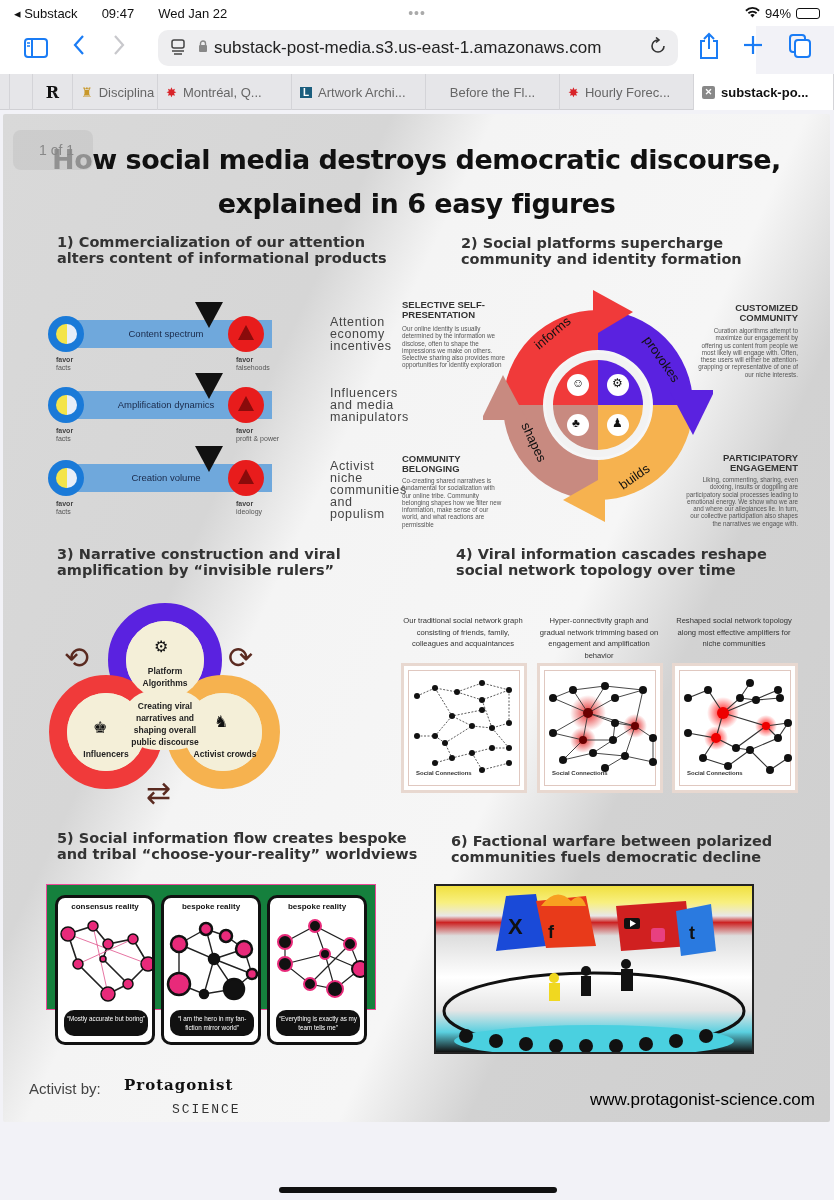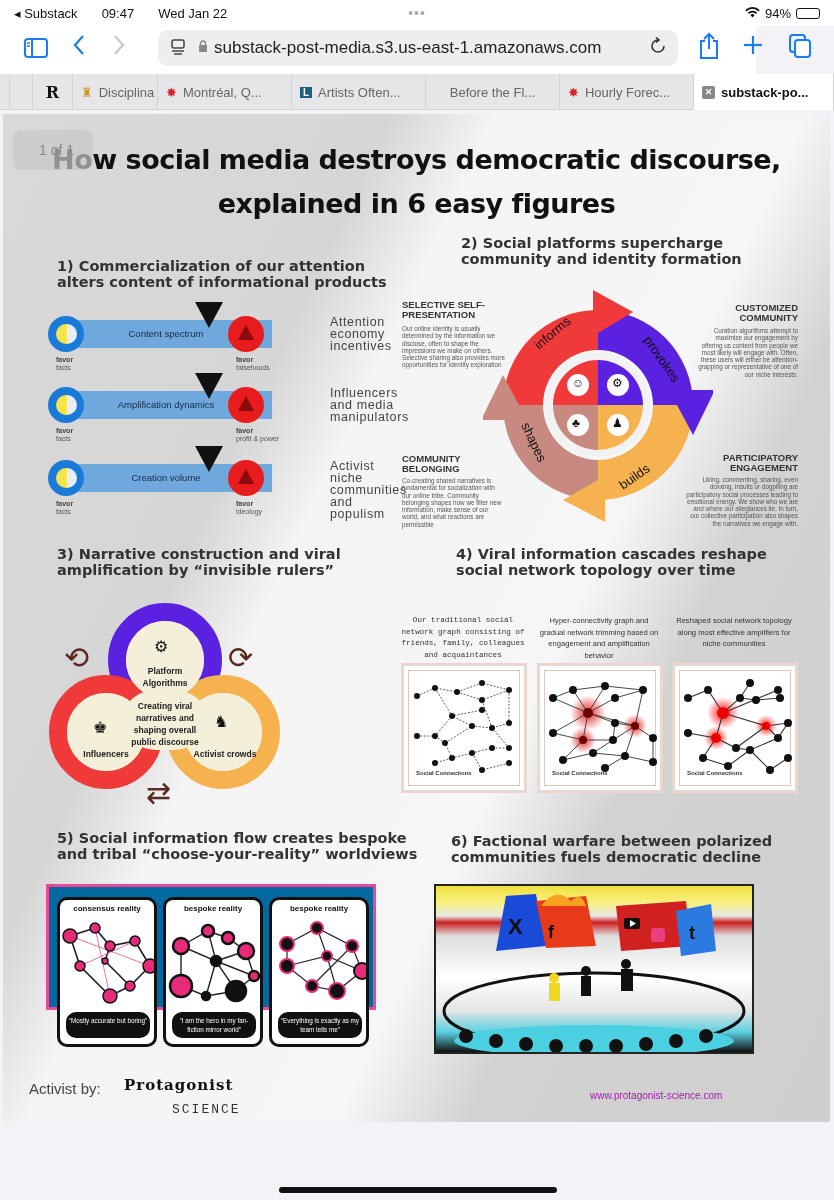--- a/index.html
+++ b/index.html
@@ -45,29 +45,29 @@
   .f2-wheel { position: absolute; left: 483px; top: 290px; width: 230px; height: 232px; }
   
   .f3-circle { position: absolute; border-radius: 50%; background: #f4efd8; }
   .f3-text { position: absolute; font-size: 8.5px; font-weight: bold; color: #222; text-align: center; line-height: 12px; }
   .f3-arrow { position: absolute; font-size: 30px; color: #5a2a20; }
   
   .f4-cap { position: absolute; width: 124px; text-align: center; font-size: 7.6px; line-height: 11.5px; color: #333; }
   .f4-box { position: absolute; width: 126px; height: 130px; background: #fff; border: 3px solid #e8d8d0; box-shadow: inset 0 0 0 4px #fff, inset 0 0 0 5px #e0c8c0; }
   .f4-label { position: absolute; left: 12px; bottom: 14px; font-size: 6px; font-weight: bold; color: #333; }
   
-  .f5-frame { position: absolute; left: 46px; top: 884px; width: 330px; height: 126px; background: #0369a1; border: 3px solid #ec4899; }
+  .f5-frame { position: absolute; left: 46px; top: 884px; width: 330px; height: 126px; background: #15803d; border: 1px solid #ec4899; }
   .f5-panel { position: absolute; top: 10px; width: 100px; height: 150px; background: #fff; border: 3px solid #111; border-radius: 10px; overflow: hidden; }
   .f5-panel-title { position: absolute; top: 4px; left: 0; width: 100%; text-align: center; font-size: 8px; font-weight: bold; color: #111; }
   .f5-quote { position: absolute; left: 6px; bottom: 6px; width: 84px; height: 26px; background: #111; color: #fff; border-radius: 10px; font-size: 6.3px; text-align: center; line-height: 9px; padding-top: 4px; }
   .f6-frame { position: absolute; left: 434px; top: 884px; width: 320px; height: 170px; border: 2px solid #222; overflow: hidden; background: linear-gradient(180deg, #f0e040 0%, #f8f080 10%, #e8e8e8 18%, #cc2222 22%, #ddd 30%, #fff 55%, #e5e5e5 75%, #5ad0e0 88%, #111 100%); }
   .footer-artwork { position: absolute; left: 29px; top: 1080px; font-size: 15px; color: #444; }
   .footer-logo { position: absolute; left: 124px; top: 1076px; font-family: "DejaVu Serif", serif; font-size: 15px; font-weight: bold; color: #111; letter-spacing: 1px; }
   .footer-logo-sub { position: absolute; left: 172px; top: 1102px; font-family: Liberation Mono, monospace; font-size: 13px; color: #333; letter-spacing: 2px; }
-  .footer-url { position: absolute; left: 590px; top: 1090px; font-size: 10px; color: #a21caf; }
+  .footer-url { position: absolute; left: 590px; top: 1090px; font-size: 17px; color: #000000; }
   .home-indicator { position: absolute; left: 279px; top: 1187px; width: 278px; height: 6px; background: #111; border-radius: 3px; }
 </style>
 </head>
 <body>
 
 <div class="status-bar">
   <div class="status-left">
     <span>◂ Substack</span>
     <span>09:47</span>
     <span>Wed Jan 22</span>
@@ -157,21 +157,21 @@
   <div class="tab" style="width:85px;">
     <span class="fav" style="color:#c8982a;">♜</span>
     <span>Disciplina</span>
   </div>
   <div class="tab" style="width:134px;">
     <span class="fav" style="color:#d8242a;">✸</span>
     <span>Montréal, Q...</span>
   </div>
   <div class="tab" style="width:134px;">
     <span class="fav" style="background:#1b5e7e;color:#fff;font-weight:bold;font-size:10px;padding:0 3px;">L</span>
-    <span>Artists Often...</span>
+    <span>Artwork Archi...</span>
   </div>
   <div class="tab" style="width:134px;justify-content:center;">
     <span>Before the Fl...</span>
   </div>
   <div class="tab" style="width:134px;">
     <span class="fav" style="color:#d8242a;">✸</span>
     <span>Hourly Forec...</span>
   </div>
   <div class="tab active" style="flex:1;">
     <span class="fav" style="background:#888;color:#fff;font-size:9px;width:13px;height:13px;display:inline-flex;align-items:center;justify-content:center;border-radius:2px;">✕</span>
@@ -182,21 +182,21 @@
 <div class="content">
   <div class="poster">
     <div class="page-counter">1 of 1</div>
     <div class="poster-title">
       <div>How social media destroys democratic discourse,</div>
       <div>explained in 6 easy figures</div>
     </div>
   </div>
 </div>
 
-<div class="sec-title" style="left:57px;top:234px;margin-top:24px;">
+<div class="sec-title" style="left:57px;top:234px;">
   <div>1) Commercialization of our attention</div>
   <div>alters content of informational products</div>
 </div>
 
 <div class="f1-row" style="top:316px;">
   <div class="f1-bar">
       <div class="f1-bar-label">Content spectrum</div>
     </div>
   <div class="f1-brain"></div>
   <div class="f1-red"></div>
@@ -326,21 +326,21 @@
   <div class="f3-text" style="left:190px;top:748px;width:70px;">Activist crowds</div>
   <span class="f3-arrow" style="left:64px;top:640px;">⟲</span>
   <span class="f3-arrow" style="left:228px;top:640px;">⟳</span>
   <span class="f3-arrow" style="left:146px;top:775px;">⇄</span>
 </div>
 
 <div class="sec-title" style="left:456px;top:546px;">
   <div>4) Viral information cascades reshape</div>
   <div>social network topology over time</div>
 </div>
-<div class="f4-cap" style="left:401px;top:615px;font-family:Liberation Mono, monospace;">Our traditional social network graph consisting of friends, family, colleagues and acquaintances</div>
+<div class="f4-cap" style="left:401px;top:615px;">Our traditional social network graph consisting of friends, family, colleagues and acquaintances</div>
 <div class="f4-cap" style="left:537px;top:615px;">Hyper-connectivity graph and gradual network trimming based on engagement and amplification behavior</div>
 <div class="f4-cap" style="left:672px;top:615px;">Reshaped social network topology along most effective amplifiers for niche communities</div>
 
 <div class="f4-box" style="left:401px;top:663px;">
   <svg width="120" height="100" viewBox="0 0 120 100" style="position:absolute;left:3px;top:12px;">
     <g stroke="#333" stroke-width="0.8" stroke-dasharray="2,1.5" fill="none">
       <path d="M10 18 L28 10 L50 14 L75 5 L102 12 M28 10 L45 38 L75 32 M50 14 L75 22 L102 12 M10 58 L28 58 L45 38 L65 48 L85 50 L102 45 M28 58 L38 65 L45 80 L65 75 L85 70 L102 70 M38 65 L65 48 M45 80 L28 85 M65 75 L75 92 L102 85 M85 50 L102 70 M75 22 L85 50 M102 12 L102 45"></path>
     </g>
     <g fill="#111">
       <circle cx="10" cy="18" r="3"></circle>

